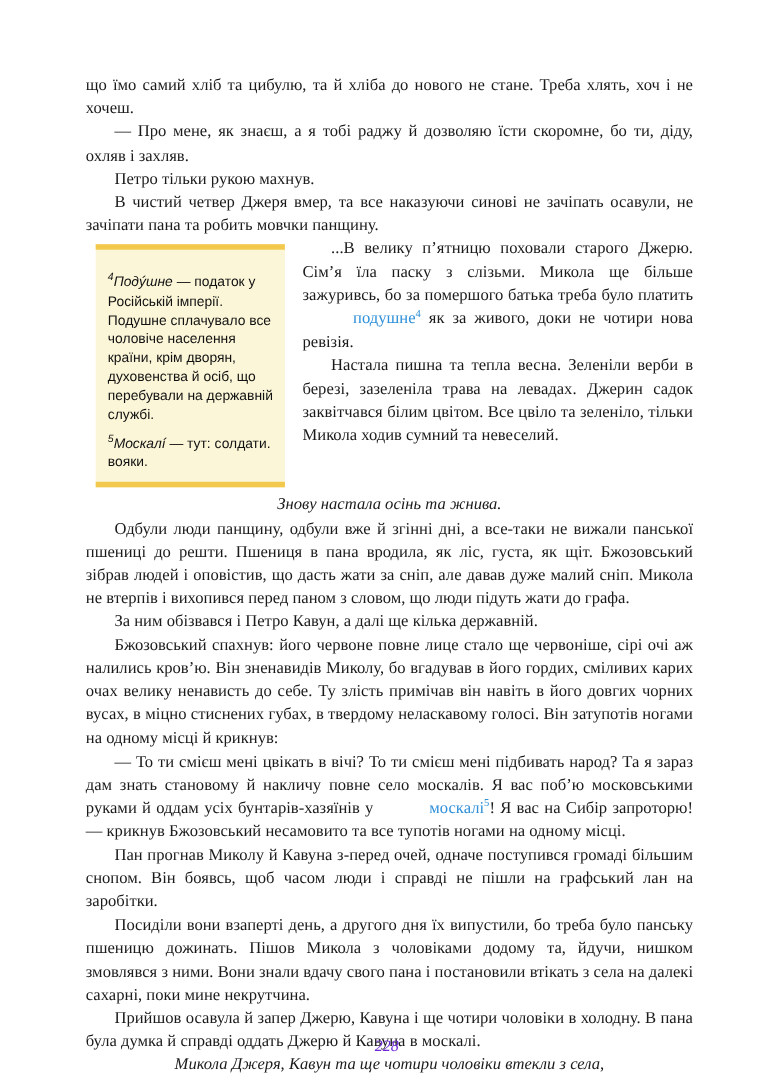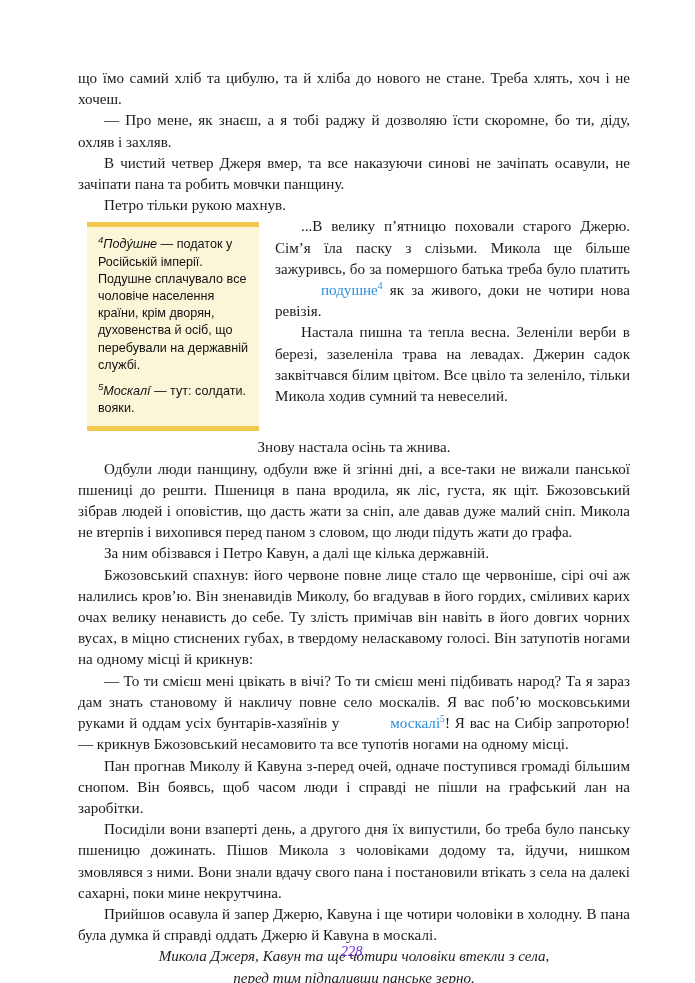--- a/index.html
+++ b/index.html
@@ -47,21 +47,21 @@
 
   
   .sidebar-box {
     float: left;
     width: 172px;
     margin: 6px 16px 6px 9px;
     background: #fbf6d8;
     border-top: 5px solid #f2c94c;
     border-bottom: 5px solid #f2c94c;
     box-sizing: border-box;
-    padding: 9px 10px 9px 11px;
+    padding: 21px 10px 9px 11px;
     font-family: "Liberation Sans", sans-serif;
     font-size: 12.6px;
     line-height: 17.2px;
     color: #111111;
     text-align: left;
   }
   .sidebar-box .fn {
     margin: 0;
     text-indent: 0;
     text-align: left;
@@ -88,20 +88,21 @@
     font-size: 9.6px;
     vertical-align: super;
     line-height: 0;
   }
 
   
   p.italic-center {
     margin: 0;
     text-indent: 0;
     text-align: center;
+    font-style: italic;
     font-size: 15.1px;
     line-height: 21.2px;
     font-family: "Liberation Serif", serif;
   }
   .italic-block {
     margin: 0;
     text-indent: 0;
     text-align: center;
     font-style: italic;
     font-size: 15.1px;
@@ -123,22 +124,22 @@
 </style>
 </head>
 <body>
 
 <div class="page">
 
   <div class="content">
 
     <p class="body-par no-indent">що їмо самий хліб та цибулю, та й хліба до нового не стане. Треба хлять, хоч і не хочеш.</p>
     <p class="body-par">— Про мене, як знаєш, а я тобі раджу й дозволяю їсти скоромне, бо ти, діду, охляв і захляв.</p>
+    <p class="body-par">Петро тільки рукою махнув.</p>
     <p class="body-par">В чистий четвер Джеря вмер, та все наказуючи синові не зачіпать осавули, не зачіпати пана та робить мовчки панщину.</p>
-    <p class="body-par">Петро тільки рукою махнув.</p>
 
     <div class="flow-block">
 
       <aside class="sidebar-box">
         <p class="fn">
           <span class="fn-num">4</span><span class="fn-term">Подýшне</span><span> — податок у Російській імперії. Подушне сплачувало все чоловіче населення країни, крім дворян, духовенства й осіб, що перебували на державній службі.</span>
         </p>
         <p class="fn">
           <span class="fn-num">5</span><span class="fn-term">Москалí</span><span> — тут: солдати. вояки.</span>
         </p>

